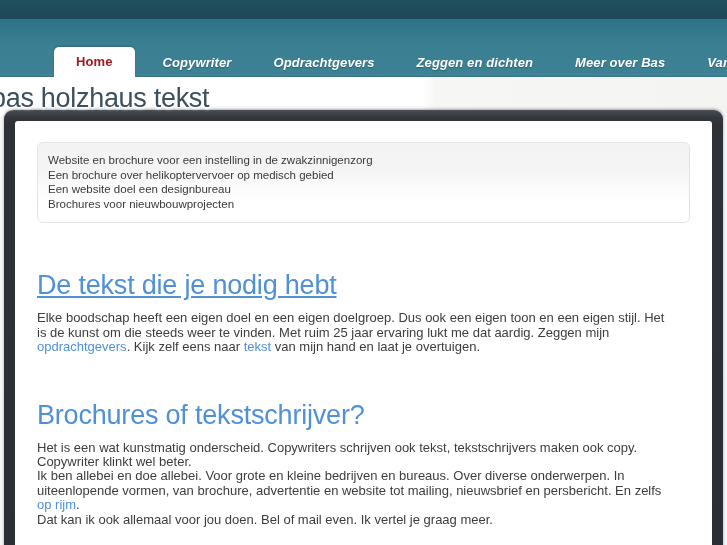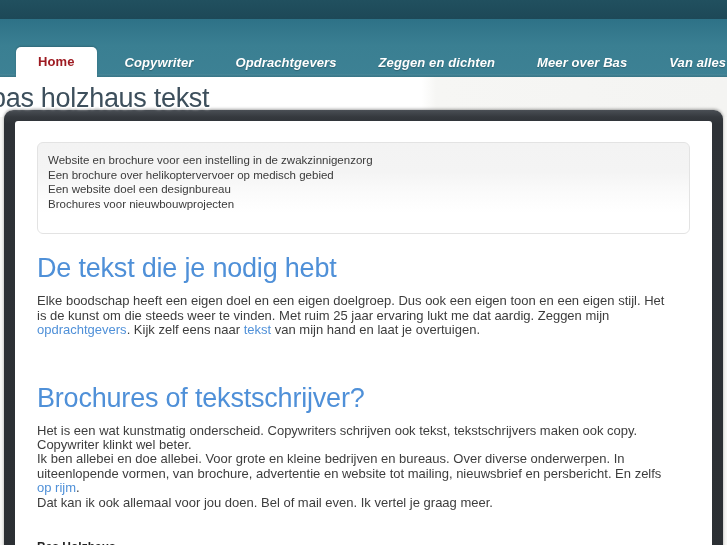--- a/index.html
+++ b/index.html
@@ -41,21 +41,21 @@
     left: 0; bottom: 0; width: 100%; height: 3px;
     background: linear-gradient(to bottom, rgba(255,255,255,0.06), rgba(0,0,0,0.10));
   }
 
   .navlist {
     position: absolute;
     left: 0; top: 19px;
     width: 727px; height: 58px;
     display: flex;
     align-items: flex-end;
-    padding-left: 16px;
+    padding-left: 54px;
   }
 
   .navitem {
     position: relative;
     display: block;
     color: #ffffff;
     font-size: 13px;
     font-weight: bold;
     letter-spacing: 0.1px;
     text-decoration: none;
@@ -122,40 +122,40 @@
     padding: 14px 18px 0 18px;
   }
 
   
   .listbox {
     margin: 7px 0 0 4px;
     width: 653px;
     border: 1px solid #e3e3e3;
     border-radius: 6px;
     background: linear-gradient(to bottom, #f3f3f3 0%, #f4f4f4 32%, #fbfbfb 56%, #ffffff 78%, #ffffff 100%);
-    padding: 10px 0 22px 0;
+    padding: 10px 0 11px 0;
   }
   .listrow {
     font-size: 11.5px;
     color: #3a3a3a;
     line-height: 14.6px;
     padding: 0 0 0 10px;
   }
 
   
   .content { padding: 0 4px; }
 
   h2.sectionhead {
     font-size: 27px;
     font-weight: normal;
     color: #4f90d8;
     letter-spacing: -0.2px;
     line-height: 30px;
   }
-  h2.h-primary   { margin-top: 19px; }
+  h2.h-primary   { margin-top: 47px; text-decoration: underline; }
   h2.h-secondary { margin-top: 45px; }
 
   p.body {
     font-size: 13px;
     color: #3d3d3d;
     line-height: 14.4px;
     margin-top: 11px;
     max-width: 640px;
   }
   p.body a, .inline-link {

